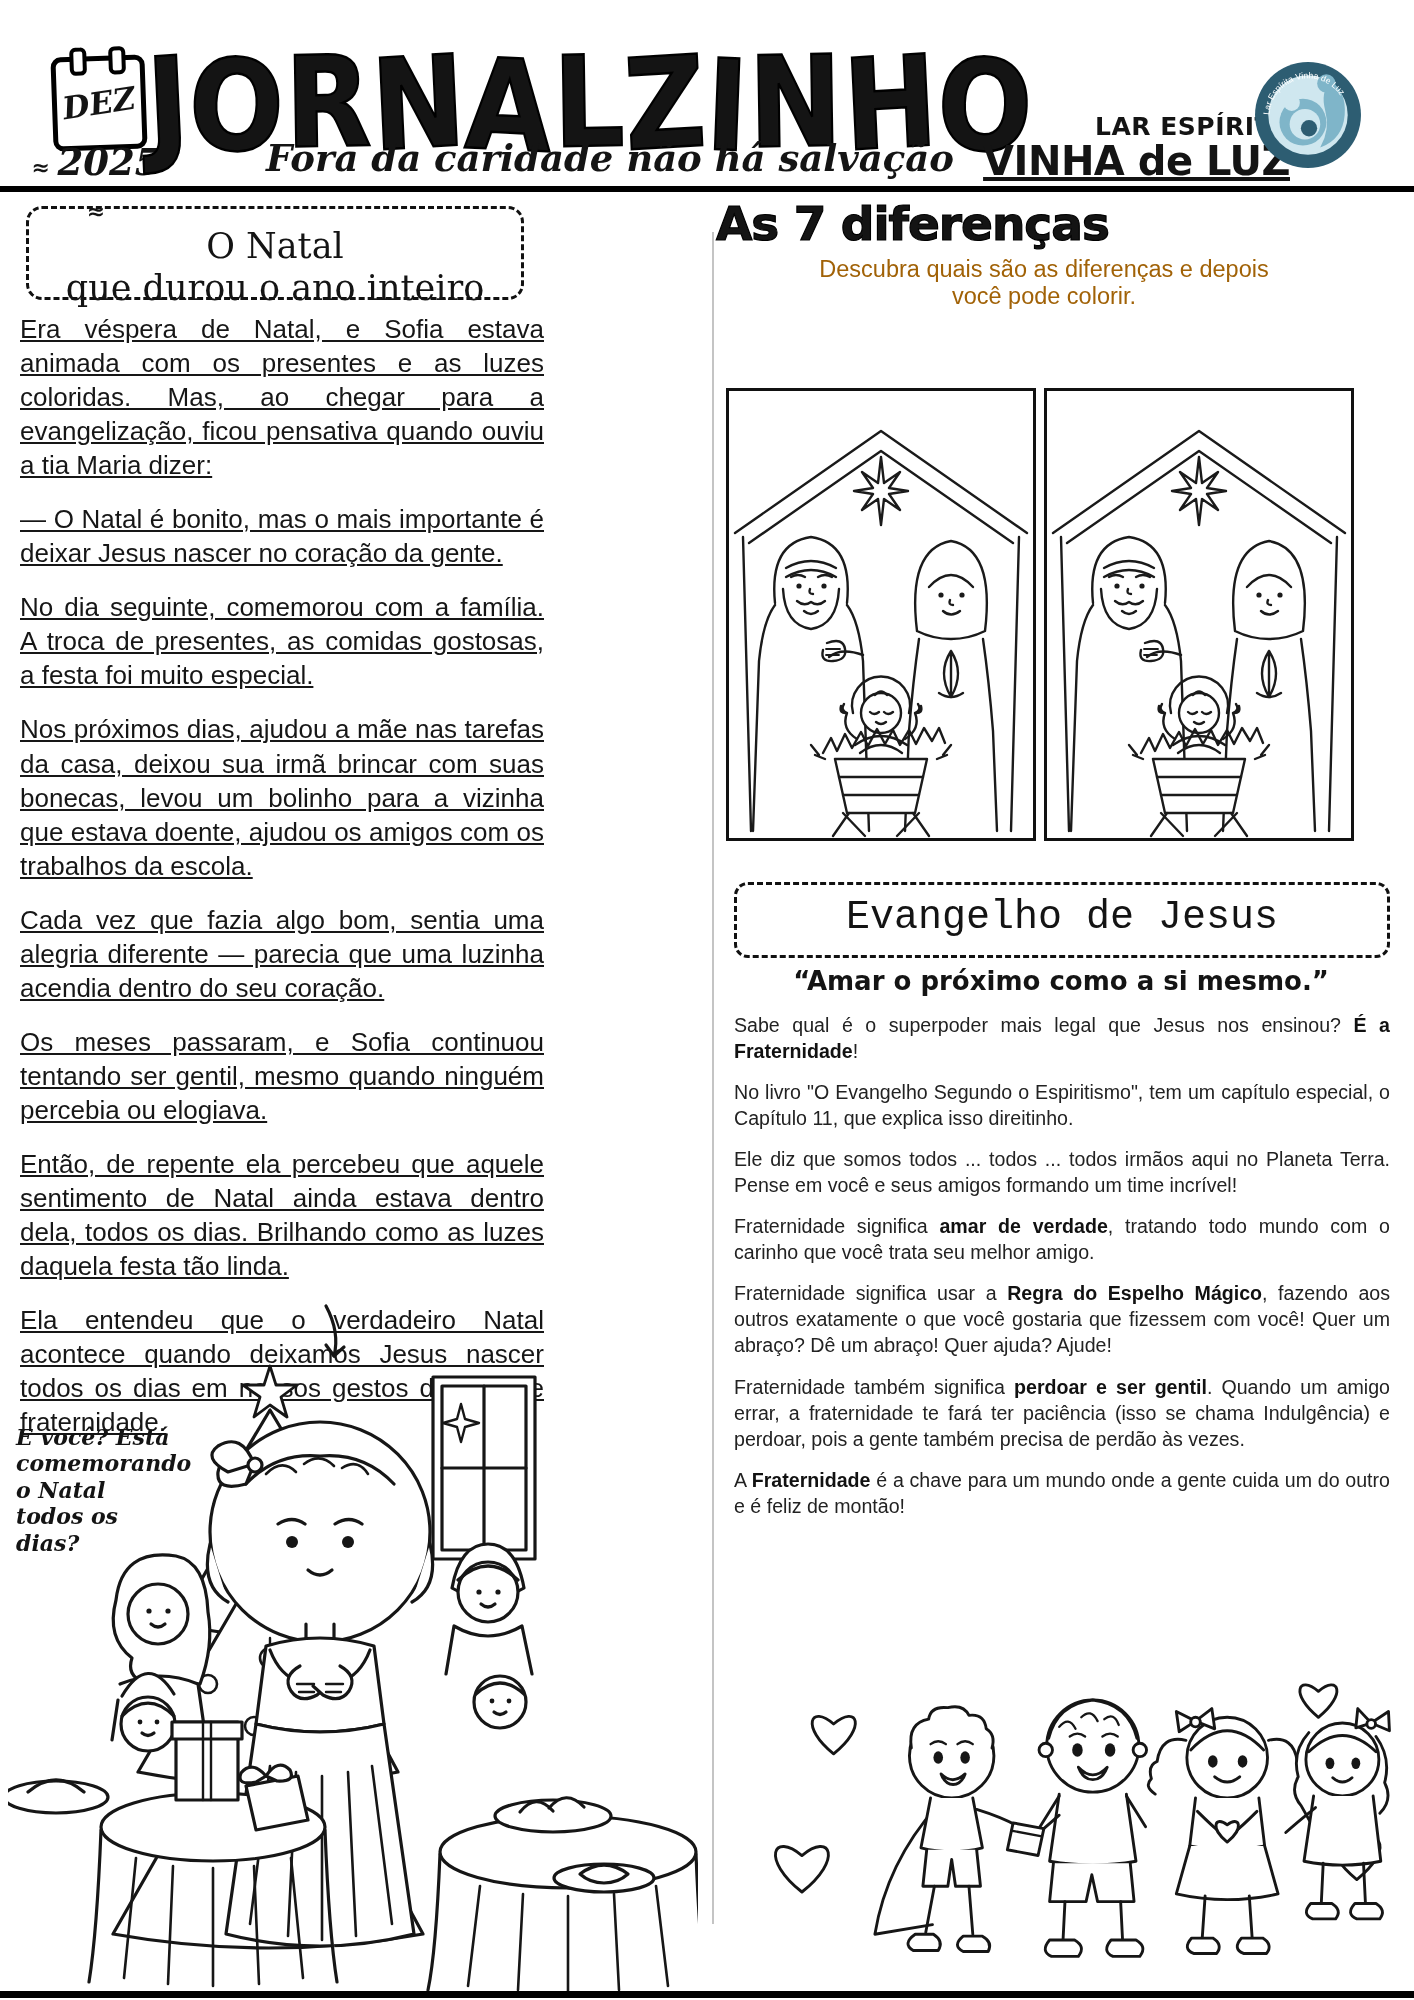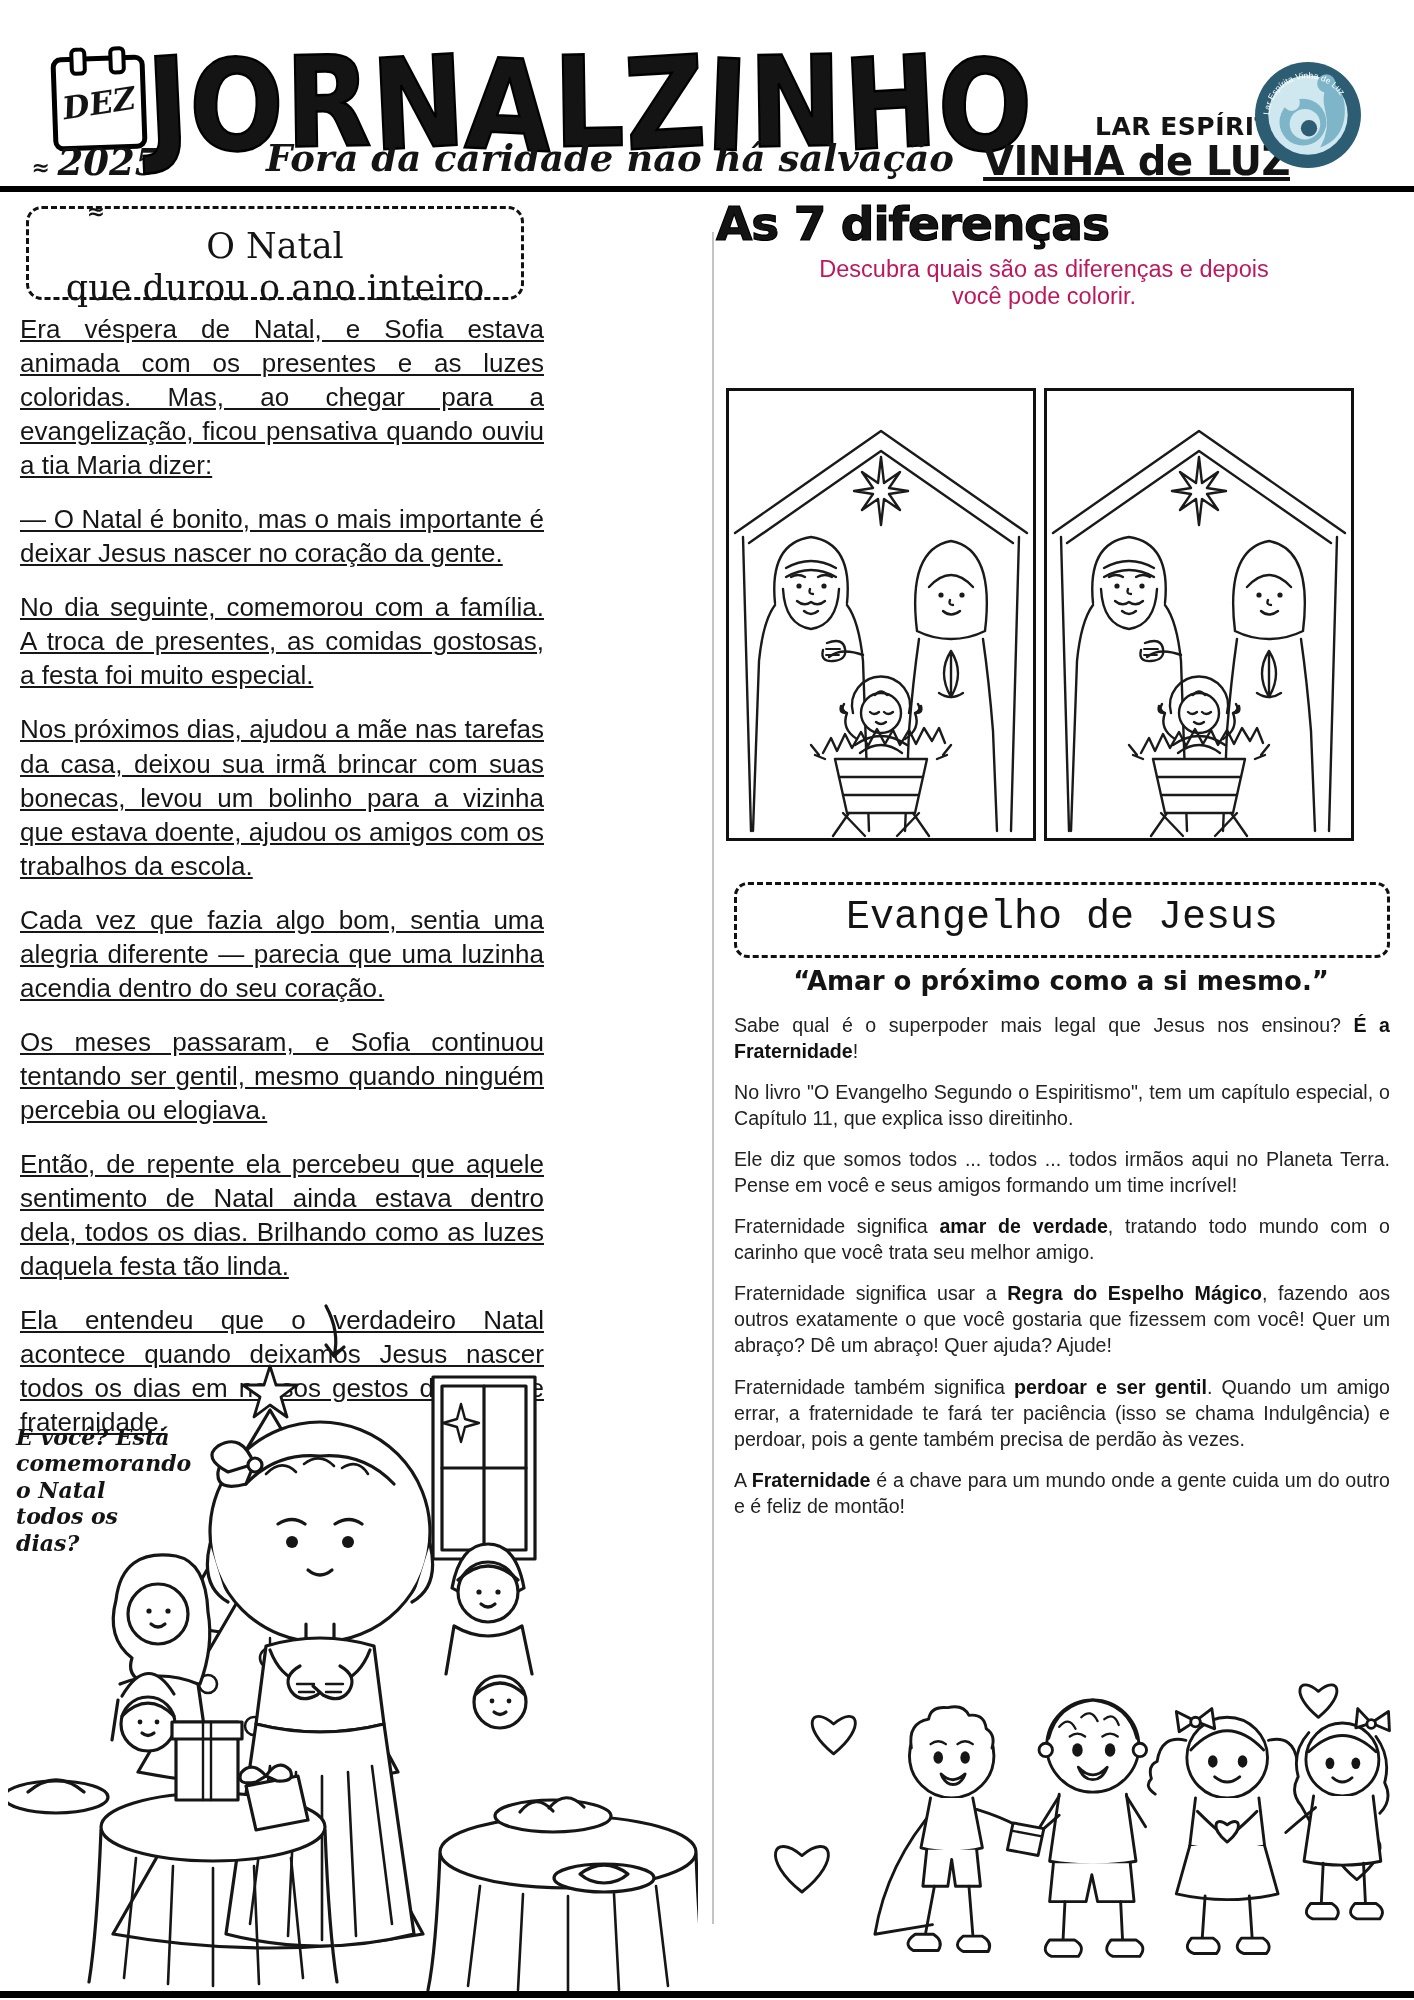--- a/index.html
+++ b/index.html
@@ -50,21 +50,21 @@
 
   .illus-left{position:absolute;left:8px;top:1292px;width:690px;height:700px;}
   .illus-caption{position:absolute;left:16px;top:1424px;width:160px;text-align:left;
                  font:italic 700 22px "DejaVu Serif",serif;line-height:1.2;}
 
   
   .diff-title{position:absolute;left:716px;top:196px;width:656px;margin:0;text-align:left;
               font-family:"DejaVu Sans",sans-serif;font-weight:800;font-size:47px;letter-spacing:-1px;
               -webkit-text-stroke:1.2px #000;}
   .diff-subtitle{position:absolute;left:796px;top:256px;width:496px;text-align:center;
-                 font-size:23.5px;line-height:1.13;color:#be185d;}
+                 font-size:23.5px;line-height:1.13;color:#a16207;}
   .panel{position:absolute;top:388px;width:304px;height:447px;border:3px solid #111;background:#fff;}
   .panel.p1{left:726px;}  .panel.p2{left:1044px;}
   .panel svg{width:100%;height:100%;display:block;}
 
   .gospel-box{position:absolute;left:734px;top:882px;width:650px;height:70px;
               border:3.5px dashed #111;border-radius:14px;text-align:center;}
   .gospel-title{font-family:Liberation Mono, monospace;font-size:40px;line-height:66px;}
   .gospel-quote{position:absolute;left:734px;top:966px;width:654px;text-align:center;
                 font-family:"DejaVu Sans",sans-serif;font-weight:700;font-size:26px;}
   .gospel-body{position:absolute;left:734px;top:1012px;width:656px;}

